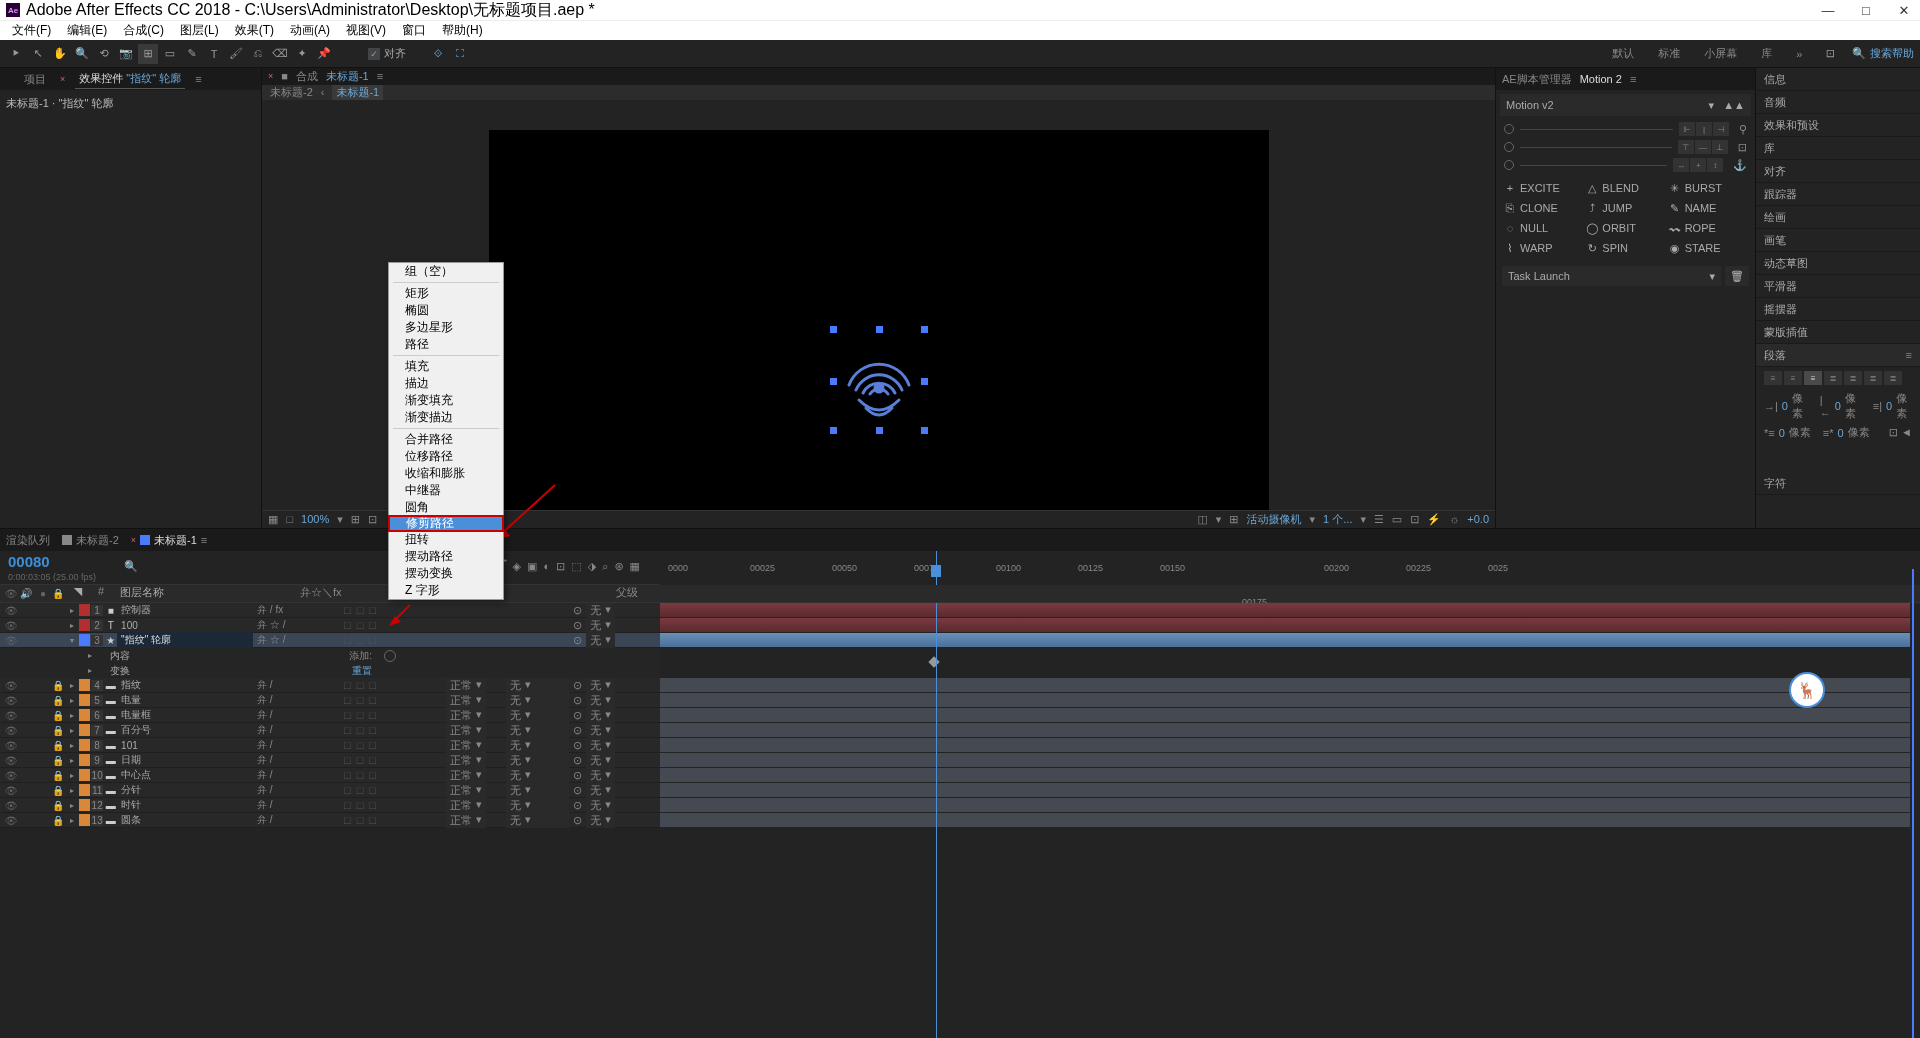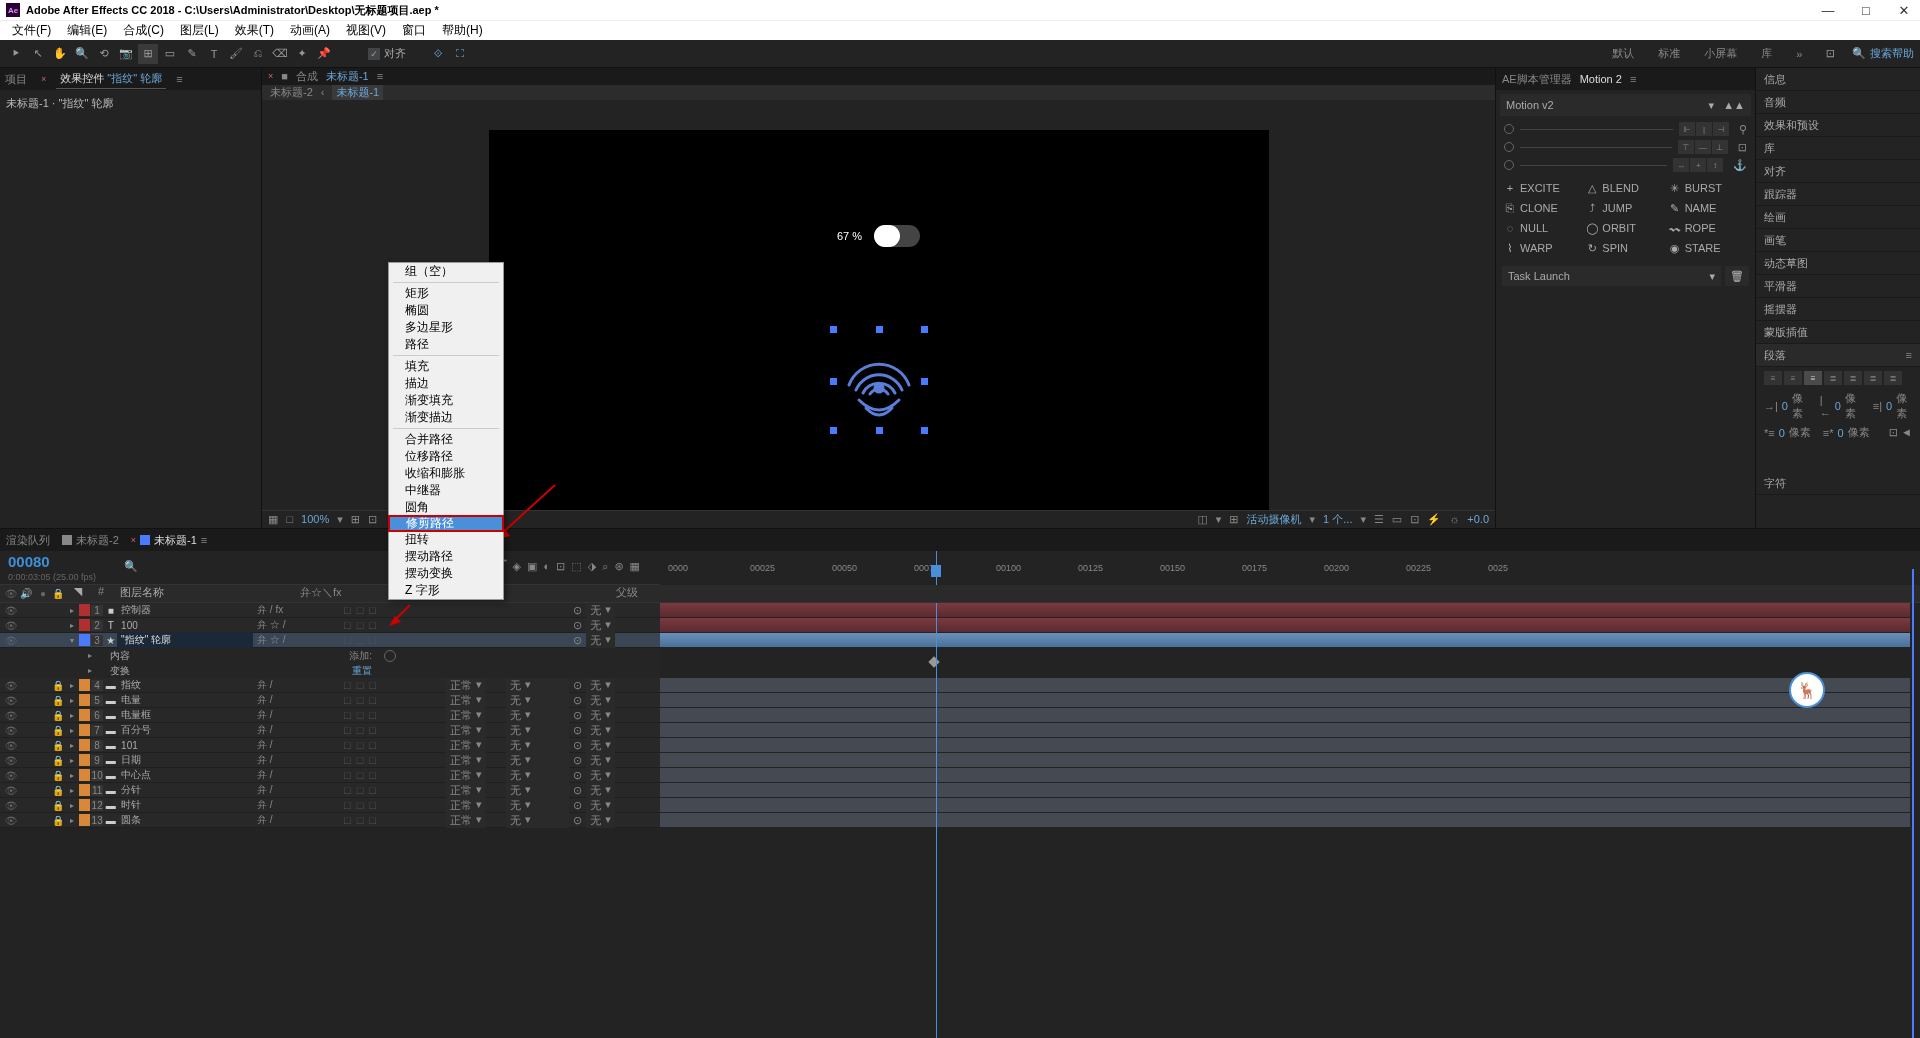--- a/index.html
+++ b/index.html
@@ -1,21 +1,21 @@
 <!DOCTYPE html>
 <html><head>
 <meta charset="utf-8">
 <style>
 * { margin: 0; padding: 0; box-sizing: border-box; font-family: "Microsoft YaHei", Arial, sans-serif; font-size: 11px; user-select: none; }
 body { background: #1e1e1e; color: #bbb; width: 1920px; height: 1038px; overflow: hidden; position: relative; }
 
 
 .titlebar { height: 20px; background: #fff; color: #000; display: flex; align-items: center; padding: 0 6px; }
 .titlebar .ae-logo { width: 14px; height: 14px; background: #2a0033; color: #d291ff; display: inline-flex; align-items: center; justify-content: center; font-size: 8px; font-weight: bold; margin-right: 6px; }
-.titlebar .title-text { flex: 1; font-size: 11px; font-weight: bold; }
+.titlebar .title-text { flex: 1; font-size: 16px; }
 .titlebar .win-btns { display: flex; gap: 18px; }
 .titlebar .win-btn { width: 20px; text-align: center; font-size: 13px; color: #333; }
 
 
 .menubar { height: 20px; background: #fff; color: #000; display: flex; align-items: center; padding: 0 6px; gap: 4px; border-top: 1px solid #eee; }
 .menubar .menu-item { padding: 0 6px; font-size: 12px; }
 
 
 .toolbar { height: 28px; background: #232323; display: flex; align-items: center; padding: 0 6px; gap: 2px; border-bottom: 1px solid #111; }
 .tool-btn { width: 20px; height: 20px; display: inline-flex; align-items: center; justify-content: center; color: #999; }
@@ -25,21 +25,21 @@
 .toolbar .cb { width: 12px; height: 12px; background: #444; display: inline-flex; align-items: center; justify-content: center; color: #6aa7d8; font-size: 9px; }
 .workspace-tabs { margin-left: auto; display: flex; align-items: center; gap: 12px; }
 .ws-tab { color: #888; padding: 0 6px; }
 .search-box { display: flex; align-items: center; gap: 4px; color: #6aa7d8; }
 
 
 .main { display: flex; height: 460px; }
 
 
 .left-panel { width: 262px; background: #232323; border-right: 1px solid #111; }
-.panel-tabs { height: 22px; display: flex; align-items: center; background: #1a1a1a; padding: 0 1px; gap: 10px; }
+.panel-tabs { height: 22px; display: flex; align-items: center; background: #1a1a1a; padding: 0 20px; gap: 10px; }
 .panel-tab { color: #888; padding: 2px 4px; }
 .panel-tab.active { color: #ddd; border-bottom: 1px solid #555; }
 .panel-tab-close { color: #c66; font-size: 9px; }
 .panel-menu { color: #888; }
 .left-panel .content { padding: 6px; color: #bbb; }
 .breadcrumb { font-size: 11px; }
 
 
 .center-panel { flex: 1; background: #232323; display: flex; flex-direction: column; }
 .comp-tabs { height: 22px; display: flex; align-items: center; padding: 0 6px; gap: 8px; background: #1a1a1a; }
@@ -232,24 +232,20 @@
       <span class="comp-tab active">未标题-1</span>
       <span class="panel-menu">≡</span>
     </div>
     <div class="comp-breadcrumb">
       <span>未标题-2</span>
       <span>‹</span>
       <span class="bc-active">未标题-1</span>
     </div>
     <div class="viewer">
       <div class="preview">
-        <div class="preview-text2">
-          <span>67 %</span>
-          <span class="toggle-pill"></span>
-        </div>
         <div class="fingerprint">
           <svg viewBox="0 0 90 100">
             <g fill="none" stroke="#5a7fd8" stroke-width="3" stroke-linecap="round">
               <path d="M15 55 A32 32 0 0 1 75 55"></path>
               <path d="M22 60 A25 25 0 0 1 68 60"></path>
               <path d="M29 63 A18 18 0 0 1 61 63"></path>
               <path d="M36 64 A11 11 0 0 1 54 64"></path>
               <path d="M25 70 Q45 90 65 70"></path>
               <path d="M32 78 Q45 92 58 78"></path>
               <circle cx="45" cy="58" r="4" fill="#5a7fd8"></circle>
@@ -512,21 +508,21 @@
     </div>
     <div class="tl-right">
       <div class="tl-ruler" id="ruler">
           <div class="tl-tick" style="left: 8px;">0000</div>
           <div class="tl-tick" style="left: 90px;">00025</div>
           <div class="tl-tick" style="left: 172px;">00050</div>
           <div class="tl-tick" style="left: 254px;">00075</div>
           <div class="tl-tick" style="left: 336px;">00100</div>
           <div class="tl-tick" style="left: 418px;">00125</div>
           <div class="tl-tick" style="left: 500px;">00150</div>
-          <div class="tl-tick" style="left: 582px;">00175</div>
+          <div class="tl-tick" style="left: 582px; margin-top: 34px;">00175</div>
           <div class="tl-tick" style="left: 664px;">00200</div>
           <div class="tl-tick" style="left: 746px;">00225</div>
           <div class="tl-tick" style="left: 828px;">0025</div>
           <div class="tl-playhead" style="left: 276.4px;">
             <div class="tl-playhead-head"></div>
           </div>
         </div>
     </div>
   </div>
   <div class="tl-columns">

